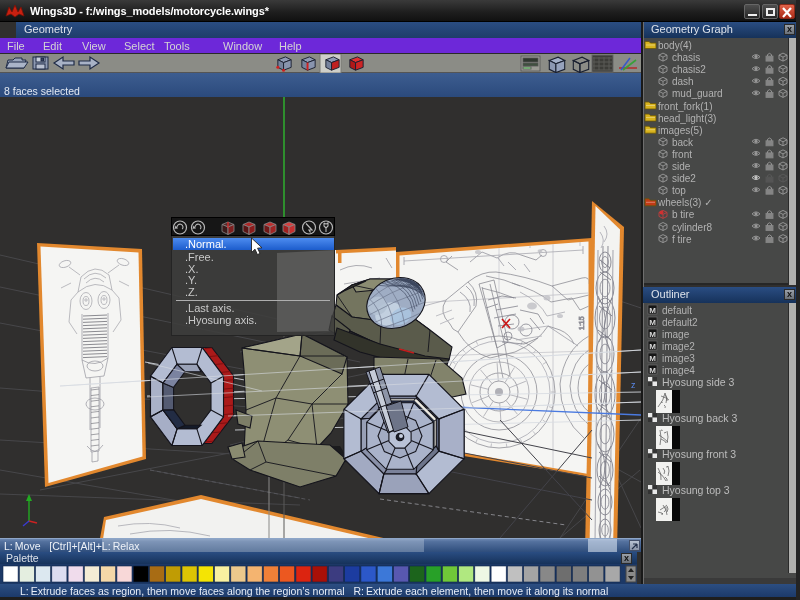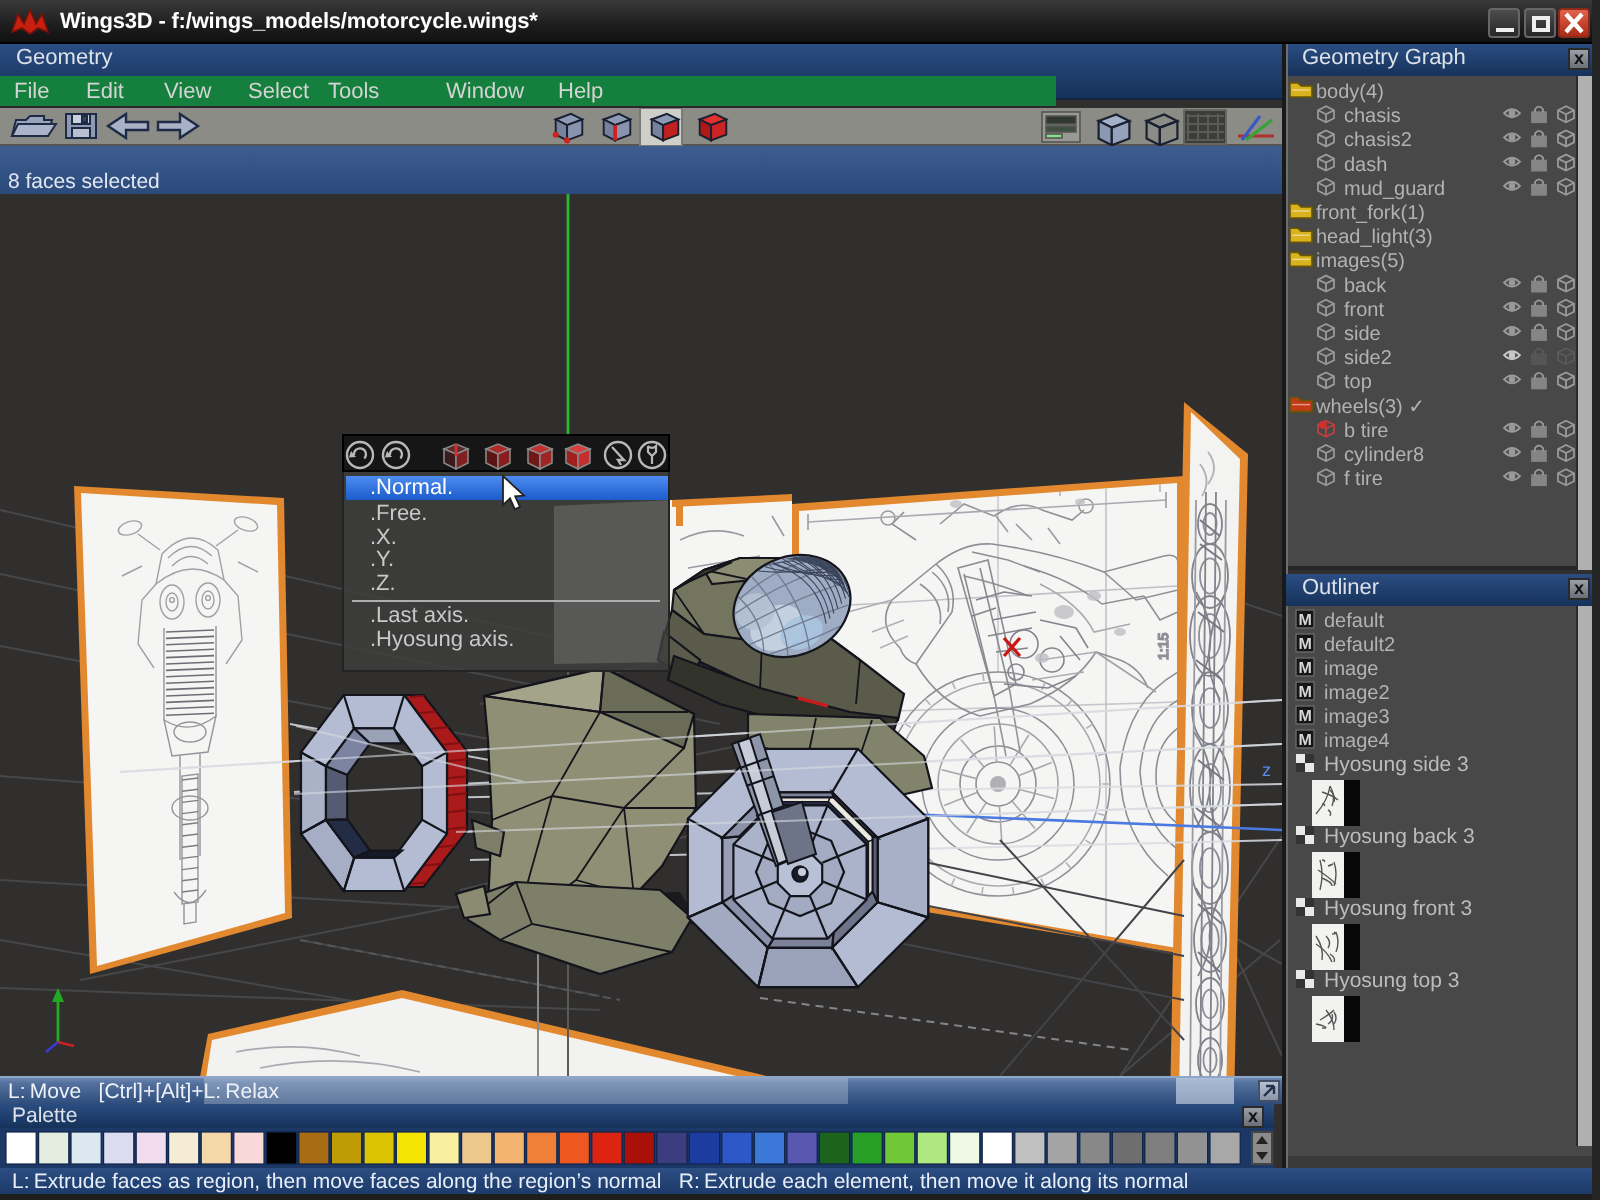--- a/index.html
+++ b/index.html
@@ -10,30 +10,30 @@
 
 
 #titlebar { left:0; top:0; width:800px; height:22px;
   background:linear-gradient(#3a3a3a,#1d1d1d 60%,#111); border-bottom:1px solid #000; }
 #title-text { left:30px; top:5px; color:#fff; font-size:11px; font-weight:bold; letter-spacing:-0.1px; }
 .winbtn { top:4px; width:16px; height:15px; border:1px solid #666; border-radius:2px;
   background:linear-gradient(#4e4e4e,#262626); color:#ddd; text-align:center; }
 #btn-close { left:779px; background:linear-gradient(#e2634a,#a92a16); border:1px solid #8a2a1a; }
 
 
-#geobar { left:0; top:22px; width:641px; height:28px;
+#geobar { left:16px; top:22px; width:641px; height:28px;
   background:linear-gradient(#2a4d82,#16325a); color:#dde2ea; font-size:11px;
   padding:1px 0 16px 8px; border-bottom:1px solid #10243f;}
 #ggbar { left:643px; top:22px; width:153px; height:16px;
   background:linear-gradient(#2a4d82,#16325a); color:#dde2ea; font-size:11px; padding:1px 0 0 8px; }
 .panelx { width:11px; height:11px; background:linear-gradient(#9aa0a8,#6a7078);
   border:1px solid #2a2a2a; color:#111; font-size:9px; line-height:9px; text-align:center; font-weight:bold;}
 
 
-#menubar { left:0; top:38px; width:528px; height:16px; background:#15803d;
+#menubar { left:0; top:38px; width:641px; height:16px; background:#6d28d9;
   color:#d4d4d4; font-size:11px; border-bottom:1px solid #2a2a2a;}
 #menubar span { position:absolute; top:2px; }
 
 
 #toolbar { left:0; top:54px; width:641px; height:19px; background:#8b8c86; border-bottom:1px solid #555; }
 
 
 #fkeys { left:0; top:73px; width:641px; height:24px;
   background:linear-gradient(#3d5d90,#2b4a7c); color:#c6cfe2; font-size:10.5px; }
 #fkeys .l1 { position:absolute; left:4px; top:1px;margin-top:40px; }
@@ -57,21 +57,21 @@
   border-top:1px solid #8ea6c8; }
 #movebar span { position:absolute; left:4px; top:1px; }
 
 
 #palbar { left:0; top:552px; width:637px; height:12px;
   background:linear-gradient(#2a4d82,#16325a); color:#dde2ea; font-size:10.5px; padding:0 0 0 6px; }
 #palswatches { left:0; top:564px; width:637px; height:20px; background:#1c3866; }
 
 
 #statusbar { left:0; top:584px; width:800px; height:13px; background:linear-gradient(#2c4e82,#1c3a6a); color:#e8eef8; font-size:10.5px; }
-#statusbar span { position:absolute; left:6px; top:1px; }
+#statusbar span { position:absolute; left:20px; top:1px; }
 #bottomedge { left:0; top:597px; width:800px; height:3px; background:#1e1e1e; }
 
 
 #rdivider { left:641px; top:22px; width:3px; height:562px; background:#191919; border-right:1px solid #6e6e6e; }
 #ggpanel { left:644px; top:38px; width:152px; height:247px; background:#474847; border-bottom:2px solid #262626; }
 #olbar { left:643px; top:287px; width:153px; height:16px;
   background:linear-gradient(#2a4d82,#16325a); color:#dde2ea; font-size:11px; padding:1px 0 0 8px; }
 #olpanel { left:644px; top:303px; width:152px; height:275px; background:#474847; }
 #rgap { left:644px; top:578px; width:152px; height:6px; background:#3a3a3a; }
 #rframe { left:796px; top:0px; width:4px; height:600px; background:#242424; }

